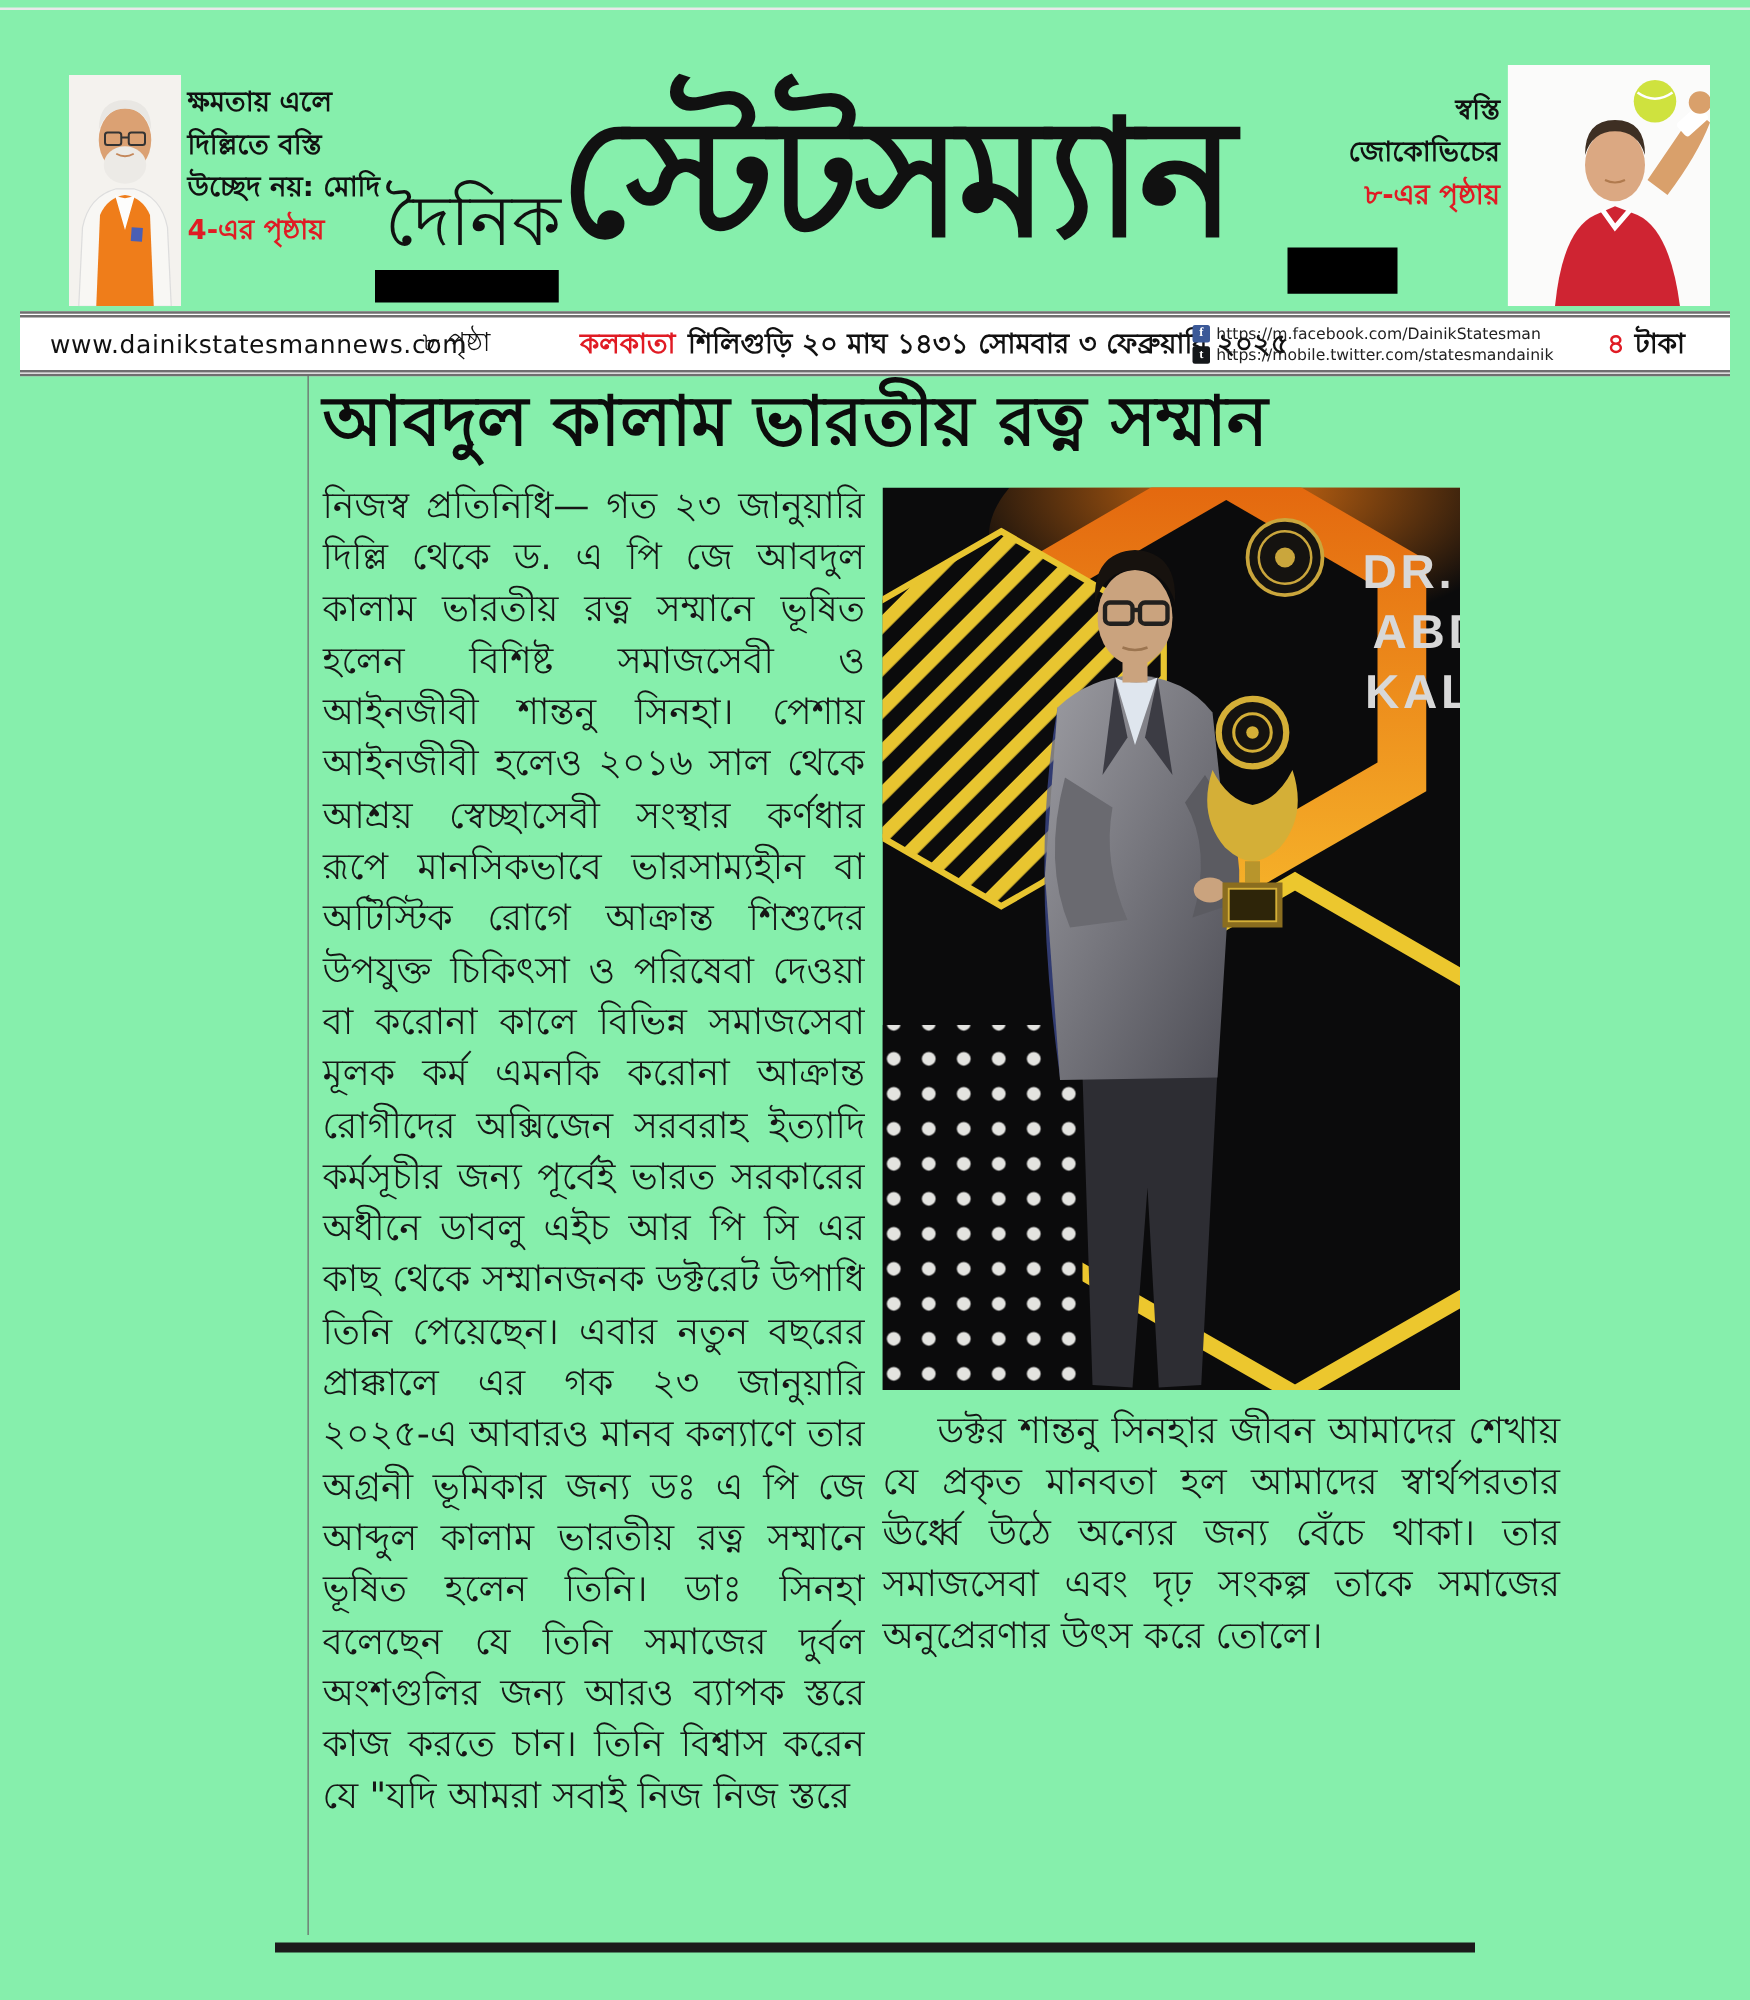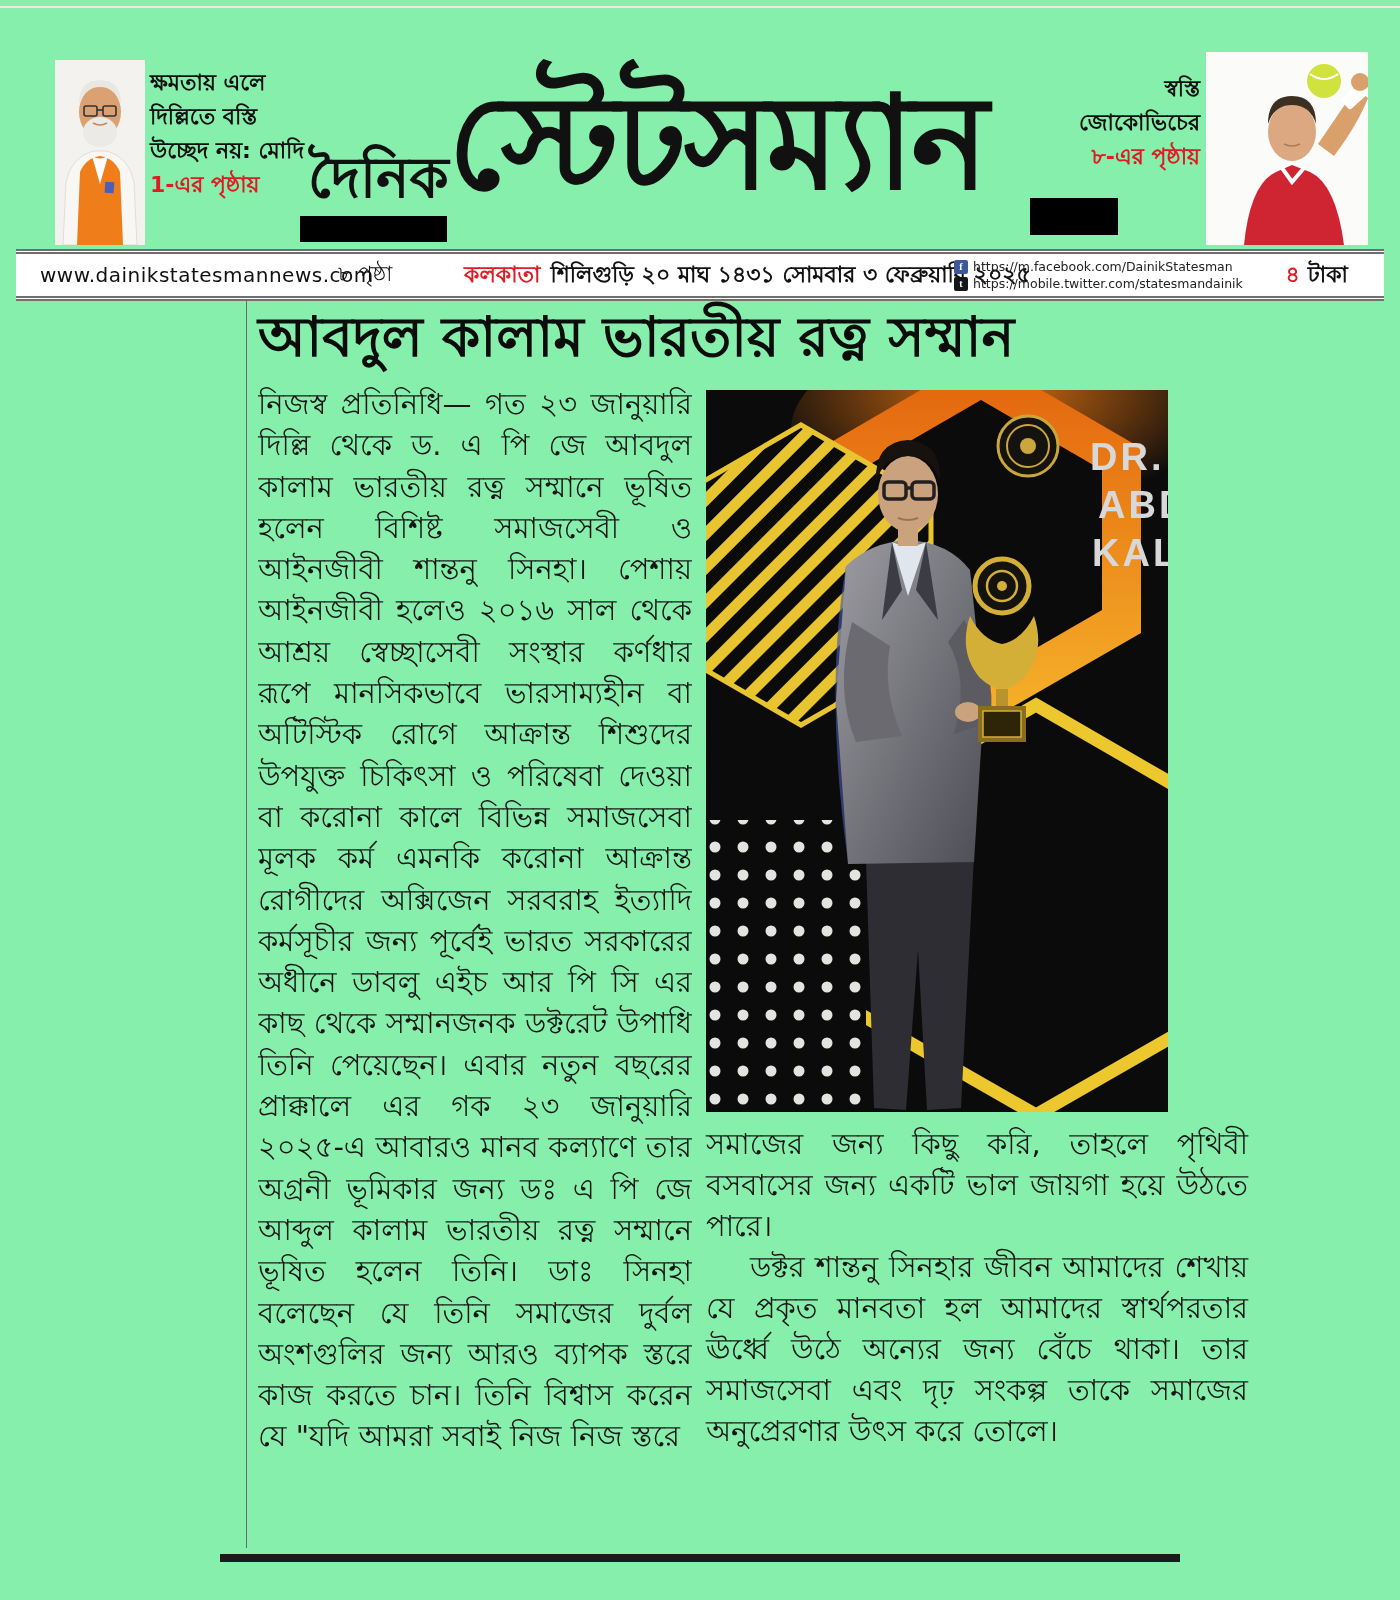--- a/index.html
+++ b/index.html
@@ -9,21 +9,21 @@
 
   
   .photo-box{position:absolute;overflow:hidden;}
   .modi-photo{left:55px;top:60px;width:90px;height:185px;}
   .djoko-photo{left:1206px;top:52px;width:162px;height:193px;}
   .teaser-left{position:absolute;left:150px;top:66px;width:175px;
                font-size:22px;font-weight:bold;line-height:34px;}
   .teaser-right{position:absolute;left:1062px;top:72px;width:138px;text-align:right;
                 font-size:22px;font-weight:bold;line-height:34px;}
   .page-ref{color:#e01b24;font-weight:bold;}
-  .brand-prefix{position:absolute;left:308px;top:148px;font-size:56px;font-weight:bold;line-height:60px;}
+  .brand-prefix{position:absolute;left:308px;top:148px;font-size:56px;font-weight:normal;line-height:60px;}
   .brand-prefix-bar{position:absolute;left:300px;top:216px;width:147px;height:26px;background:#000;}
   .brand-name{position:absolute;left:448px;top:58px;font-size:130px;font-weight:bold;
               line-height:170px;letter-spacing:-3px;white-space:nowrap;}
   .brand-end-bar{position:absolute;left:1030px;top:198px;width:88px;height:37px;background:#000;}
 
   
   .dateline{position:absolute;left:16px;top:249px;width:1368px;height:42px;
             border-top:5px double #6f6f6f;border-bottom:5px double #6f6f6f;background:#fff;}
   .dl-item{position:absolute;top:0;height:42px;display:flex;align-items:center;}
   .dl-website{left:24px;font-size:20px;letter-spacing:.5px;}
@@ -74,21 +74,21 @@
       <rect x="48" y="46" width="13" height="10" rx="2" fill="none" stroke="#333" stroke-width="1.6"></rect>
       <line x1="42" y1="50" x2="48" y2="50" stroke="#333" stroke-width="1.6"></line>
       <path d="M38 63 Q45 67 52 63" stroke="#c4875a" stroke-width="1.5" fill="none"></path>
     </svg>
   </div>
 
   <div class="teaser-left">
     <div>ক্ষমতায় এলে</div>
     <div>দিল্লিতে বস্তি</div>
     <div>উচ্ছেদ নয়: মোদি</div>
-    <div class="page-ref">1-এর পৃষ্ঠায়</div>
+    <div class="page-ref">4-এর পৃষ্ঠায়</div>
   </div>
 
   <div class="brand-prefix">দৈনিক</div>
   <div class="brand-prefix-bar"></div>
   <div class="brand-name">স্টেটসম্যান</div>
   <div class="brand-end-bar"></div>
 
   <div class="teaser-right">
     <div>স্বস্তি</div>
     <div>জোকোভিচের</div>
@@ -209,19 +209,18 @@
         <circle cx="296" cy="196" r="15" fill="none" stroke="#d4af37" stroke-width="2.5"></circle>
         <circle cx="296" cy="196" r="5" fill="#d4af37"></circle>
         <path d="M264 226 Q252 262 274 288 Q286 299 296 299 Q306 299 318 288 Q340 262 328 226 Q316 250 296 254 Q276 250 264 226 Z" fill="#d4af37"></path>
         <rect x="290" y="299" width="12" height="17" fill="#b8952c"></rect>
         <rect x="272" y="316" width="48" height="36" fill="#8a6d1f"></rect>
         <rect x="277" y="321" width="38" height="26" fill="#2e2509" stroke="#d4af37" stroke-width="1.5"></rect>
       </g>
     </svg>
 
     <div class="col-right-text">
-      <p>সমাজের জন্য কিছু করি, তাহলে পৃথিবী বসবাসের জন্য একটি ভাল জায়গা হয়ে উঠতে পারে।</p>
       <p class="indent">ডক্টর শান্তনু সিনহার জীবন আমাদের শেখায় যে প্রকৃত মানবতা হল আমাদের স্বার্থপরতার ঊর্ধ্বে উঠে অন্যের জন্য বেঁচে থাকা। তার সমাজসেবা এবং দৃঢ় সংকল্প তাকে সমাজের অনুপ্রেরণার উৎস করে তোলে।</p>
     </div>
   </div>
 
   <div class="bottom-rule"></div>
 </div>
 
 </body></html>

